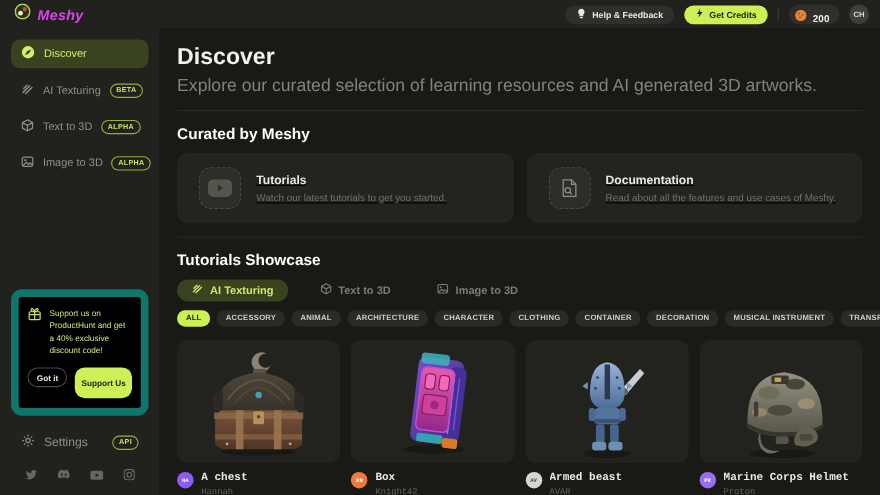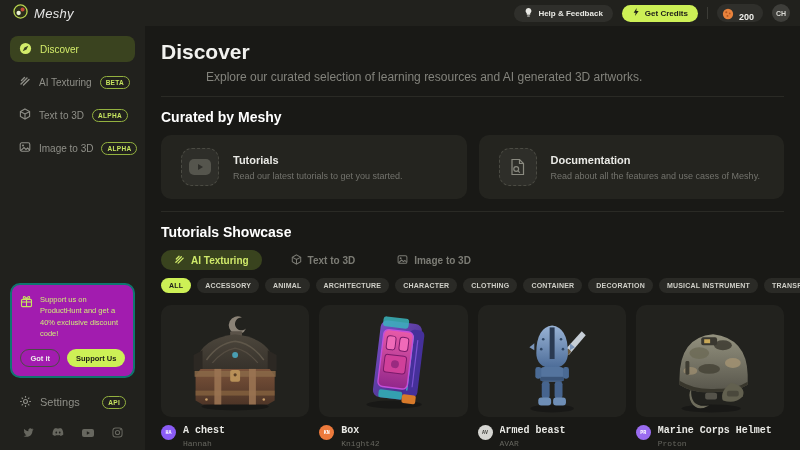--- a/index.html
+++ b/index.html
@@ -3,57 +3,57 @@
 <meta charset="utf-8">
 <style>
   * { margin:0; padding:0; box-sizing:border-box; }
   html,body { width:800px; height:450px; }
   body { background:#141412; font-family:"Liberation Sans", sans-serif; overflow:hidden; }
   .app { width:800px; height:450px; display:flex; flex-direction:column; }
 
   
   .topbar { flex:0 0 26px; background:#21211d; display:flex; align-items:center; padding:0 10px 0 13px; }
   .logo { display:flex; align-items:center; gap:6px; }
-  .logo-text { color:#e5e5e5; font-weight:normal; font-style:italic; font-size:13px; letter-spacing:.3px; }
+  .logo-text { color:#d946ef; font-weight:bold; font-style:italic; font-size:13px; letter-spacing:.3px; }
   .topbar-right { margin-left:auto; display:flex; align-items:center; gap:9px; }
   .pill { height:17px; border-radius:9px; display:flex; align-items:center; gap:5px; padding:0 10px; font-size:8px; font-weight:bold; cursor:pointer; }
   .pill-dark { background:#2f2f2b; color:#e9e9e4; }
   .pill-green { background:#cdf056; color:#20211a; }
   .tb-divider { width:1px; height:12px; background:#3c3c37; }
   .credits-pill { background:#2f2f2b; height:18px; border-radius:10px; padding:0 9px 0 5px; display:flex; align-items:flex-end; gap:5px; color:#f0f0ec; font-size:9px; font-weight:bold; }
   .avatar-top { width:18px; height:18px; border-radius:50%; background:#3e3e3a; color:#d9d9d4; font-size:7px; font-weight:bold; display:flex; align-items:center; justify-content:center; cursor:pointer; }
 
   
   .body-row { flex:1; display:flex; min-height:0; }
   .sidebar { width:145px; background:#21211d; display:flex; flex-direction:column; padding:10px 10px 6px; }
   .main { flex:1; background:#191916; padding:14px 16px 0; min-width:0; }
 
   
   .nav-item { height:26px; border-radius:8px; display:flex; align-items:center; gap:8px; padding:0 9px; color:#8f8f88; font-size:10px; margin-bottom:7px; cursor:pointer; }
   .nav-item.active { background:#3a431f; color:#d3ec6a; }
   .nav-label { white-space:nowrap; }
   .badge { margin-left:auto; border:1px solid #93b13f; color:#c6e45f; font-size:6.5px; font-weight:bold; border-radius:8px; padding:2px 5px; letter-spacing:.3px; }
   .sidebar-spacer { flex:1; }
-  .support-card { border:2px solid #0f766e; background:#a21caf; border-radius:10px; padding:9px 8px; margin-bottom:12px; }
+  .support-card { border:7px solid #0f766e; background:#000000; border-radius:10px; padding:9px 8px; margin-bottom:12px; }
   .support-head { display:flex; gap:7px; align-items:flex-start; }
   .support-text { color:#cfe97a; font-size:7.5px; line-height:1.55; }
   .support-buttons { display:flex; gap:7px; margin-top:9px; }
   .btn-outline { flex:1; border:1px solid #4b4b44; color:#ededea; border-radius:9px; font-size:7.5px; font-weight:bold; height:18px; display:flex; align-items:center; justify-content:center; cursor:pointer; }
-  .btn-green { flex:1.5; background:#cdf056; color:#20211a; border-radius:9px; font-size:7.5px; font-weight:bold; height:18px; display:flex; align-items:center; justify-content:center; cursor:pointer; }
+  .btn-green { flex:1.5; background:#cdf056; color:#20211a; border-radius:9px; font-size:7.5px; font-weight:bold; height:28px; display:flex; align-items:center; justify-content:center; cursor:pointer; }
   .settings-row { height:24px; display:flex; align-items:center; gap:8px; padding:0 9px; color:#8f8f88; font-size:11px; cursor:pointer; }
   .socials { display:flex; gap:18px; justify-content:center; padding:10px 0 2px; }
   .socials svg { cursor:pointer; }
 
   
   .page-title { color:#f2f2ef; font-size:21px; font-weight:bold; margin-bottom:6px; }
-  .subtitle { color:#83837c; font-size:12px;margin-left:45px; }
+  .subtitle { color:#83837c; font-size:16px; }
   .hr { height:1px; background:#2a2a25; margin:12px 0; }
   .section-h { color:#ffffff; font-size:14px; font-weight:bold; margin-bottom:10px; }
 
-  .curated-cards { display:flex; gap:12px; }
+  .curated-cards { display:flex; gap:12px;text-decoration:underline; }
   .curated-card { flex:1; background:#24241f; border-radius:10px; height:64px; display:flex; align-items:center; gap:14px; padding-left:20px; cursor:pointer; }
   .curated-icon { width:38px; height:38px; border-radius:11px; background:#2e2e29; border:1px dashed #4b4b43; display:flex; align-items:center; justify-content:center; flex:0 0 38px; }
   .cc-title { color:#e9e9e5; font-size:11px; font-weight:bold; margin-bottom:5px; }
   .cc-desc { color:#73736d; font-size:9px; }
 
   .tabs { display:flex; gap:16px; align-items:center; margin-bottom:8px; }
   .tab { display:flex; gap:6px; align-items:center; height:20px; padding:0 13px; border-radius:11px; color:#7c7c75; font-size:10px; font-weight:bold; cursor:pointer; }
   .tab.active { background:#39431e; color:#cfe96a; }
 
   .filters { display:flex; gap:6px; margin-bottom:12px; }
@@ -237,21 +237,21 @@
       <div class="curated-cards">
         <div class="curated-card">
           <div class="curated-icon">
             <svg width="22" height="16" viewBox="0 0 22 16">
                 <rect x="0" y="0" width="22" height="16" rx="5" fill="#55554d"></rect>
                 <polygon points="9,5 14,8 9,11" fill="#2e2e29"></polygon>
               </svg>
           </div>
           <div>
             <div class="cc-title">Tutorials</div>
-            <div class="cc-desc">Read our latest tutorials to get you started.</div>
+            <div class="cc-desc">Watch our latest tutorials to get you started.</div>
           </div>
         </div>
         <div class="curated-card">
           <div class="curated-icon">
             <svg width="16" height="18" viewBox="0 0 16 18" fill="none" stroke="#8a8a80" stroke-width="1.2">
                 <path d="M2 1.5 H9.5 L13.5 5.5 V16.5 H2 Z"></path>
                 <path d="M9.5 1.5 V5.5 H13.5"></path>
                 <circle cx="6.2" cy="11" r="2.4"></circle>
                 <line x1="8" y1="12.8" x2="9.8" y2="14.6"></line>
               </svg>

